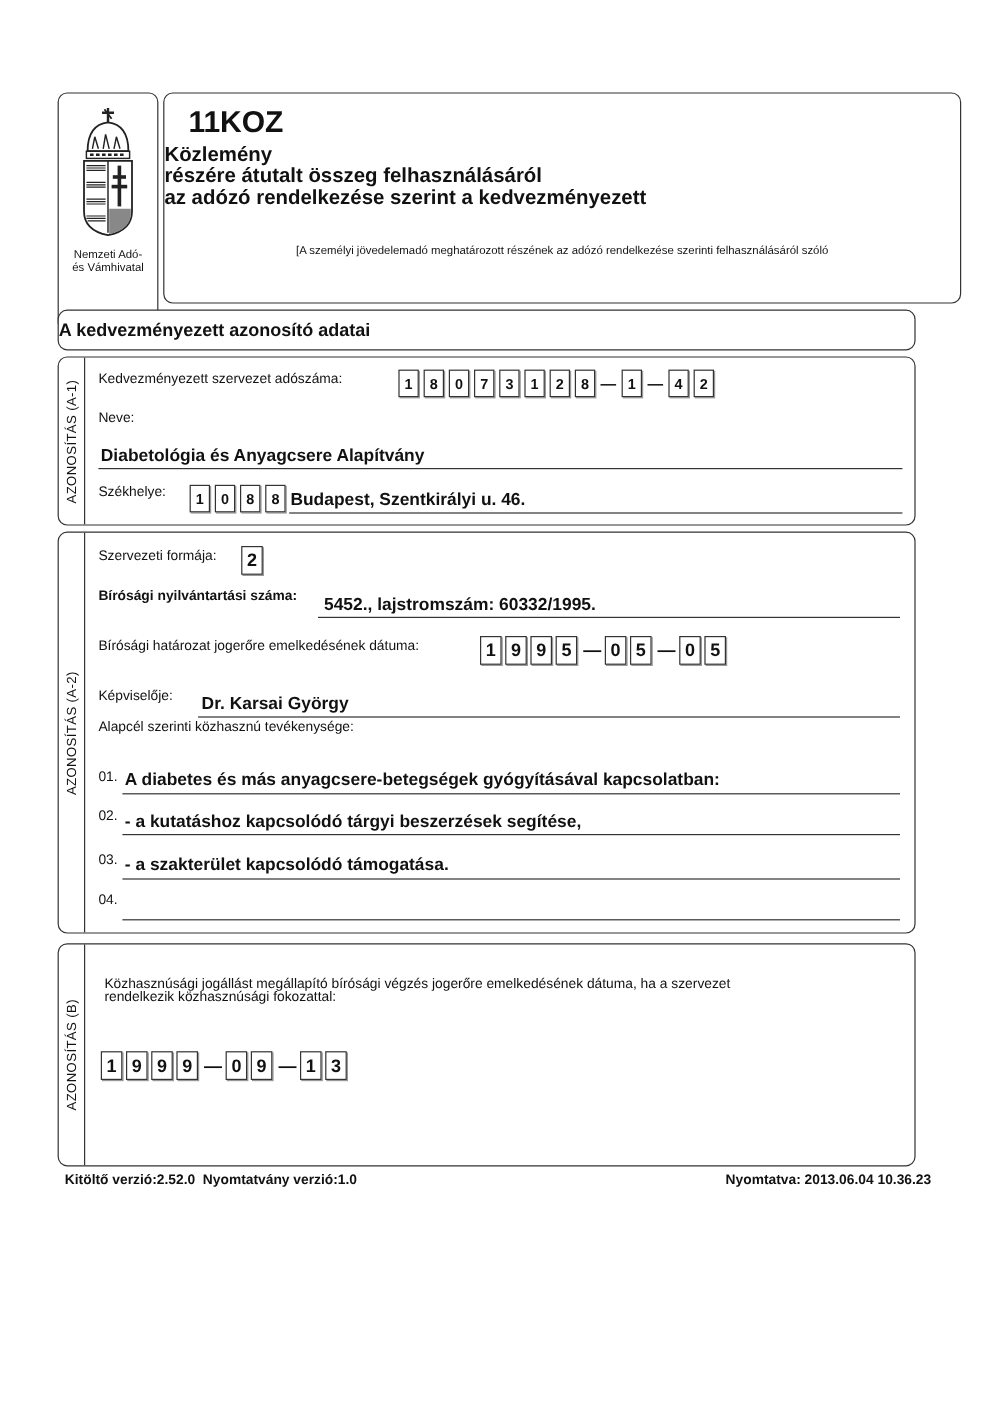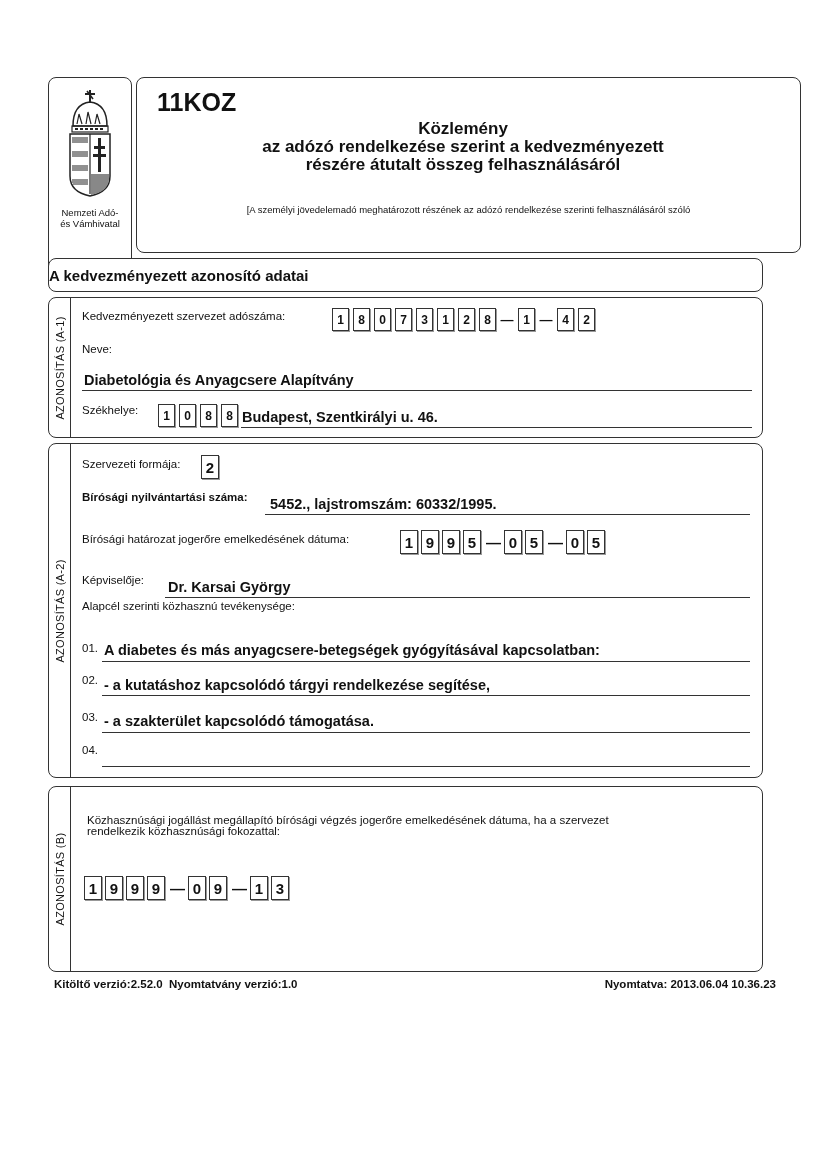--- a/index.html
+++ b/index.html
@@ -7,21 +7,21 @@
     body { position: relative; font-family: "Liberation Sans", sans-serif; color: #111; overflow: hidden; }
 
     .box { position: absolute; border: 1.2px solid #333; border-radius: 8px; background: #fff; }
 
     
     #logo-box { left: 48px; top: 77px; width: 84px; height: 200px; }
     #logo-svg { position: absolute; left: 16px; top: 10px; }
     #logo-text { position: absolute; left: 0; right: 0; top: 129px; text-align: center; font-size: 9.5px; line-height: 11px; }
     #title-box { left: 136px; top: 77px; width: 665px; height: 176px; }
     #form-code { position: absolute; left: 20px; top: 10px; font-size: 25px; font-weight: bold; }
-    #main-title { position: absolute; left: 0; right: 11px; top: 42px; text-align: center; font-size: 17px; font-weight: bold; line-height: 18px; }
+    #main-title { position: absolute; left: 0; right: 11px; top: 42px; font-size: 17px; font-weight: bold; line-height: 18px; }
     #subtitle { position: absolute; left: 0; right: 0; top: 126px; text-align: center; font-size: 9.5px; line-height: 11px; }
 
     #section-title-box { left: 48px; top: 258px; width: 715px; height: 34px; }
     #section-title { position: absolute; left: 0; right: 0; top: 8px; text-align: left; font-size: 15px; font-weight: bold; }
 
     .side-label-col { position: absolute; left: 0; top: 0; bottom: 0; width: 22px; border-right: 1.2px solid #333; }
     .side-label { position: absolute; left: 11px; top: 50%; transform: translate(-50%, -50%) rotate(-90deg); white-space: nowrap; font-size: 11px; letter-spacing: 0.3px; }
 
     .lbl { position: absolute; font-size: 11.5px; }
     .val { position: absolute; font-size: 14.5px; font-weight: bold; }
@@ -84,22 +84,22 @@
   <div id="logo-text">
     <div>Nemzeti Adó-</div>
     <div>és Vámhivatal</div>
   </div>
 </div>
 
 <div class="box" id="title-box">
   <div id="form-code">11KOZ</div>
   <div id="main-title">
     <div>Közlemény</div>
+    <div>részére átutalt összeg felhasználásáról</div>
     <div>az adózó rendelkezése szerint a kedvezményezett</div>
-    <div>részére átutalt összeg felhasználásáról</div>
   </div>
   <div id="subtitle">
     <div>[A személyi jövedelemadó meghatározott részének az adózó rendelkezése szerinti felhasználásáról szóló</div>
   </div>
 </div>
 
 <div class="box" id="section-title-box">
   <div id="section-title">A kedvezményezett azonosító adatai</div>
 </div>
 
@@ -166,21 +166,21 @@
   <div class="uline" style="left:116px; right:12px; top:153px;"></div>
   <div class="lbl" style="left:33px; top:156px;">Alapcél szerinti közhasznú tevékenysége:</div>
 
   <div>
     <div class="num" style="left:33px; top:198px;">01.</div>
     <div class="val" style="left:55px; top:198px;">A diabetes és más anyagcsere-betegségek gyógyításával kapcsolatban:</div>
     <div class="uline" style="left:53px; right:12px; top:217px;"></div>
   </div>
   <div>
     <div class="num" style="left:33px; top:230px;">02.</div>
-    <div class="val" style="left:55px; top:233px;">- a kutatáshoz kapcsolódó tárgyi rendelkezése segítése,</div>
+    <div class="val" style="left:55px; top:233px;">- a kutatáshoz kapcsolódó tárgyi beszerzések segítése,</div>
     <div class="uline" style="left:53px; right:12px; top:251px;"></div>
   </div>
   <div>
     <div class="num" style="left:33px; top:267px;">03.</div>
     <div class="val" style="left:55px; top:269px;">- a szakterület kapcsolódó támogatása.</div>
     <div class="uline" style="left:53px; right:12px; top:288px;"></div>
   </div>
   <div>
     <div class="num" style="left:33px; top:300px;">04.</div>
     <div class="val" style="left:55px; top:303px;"></div>

